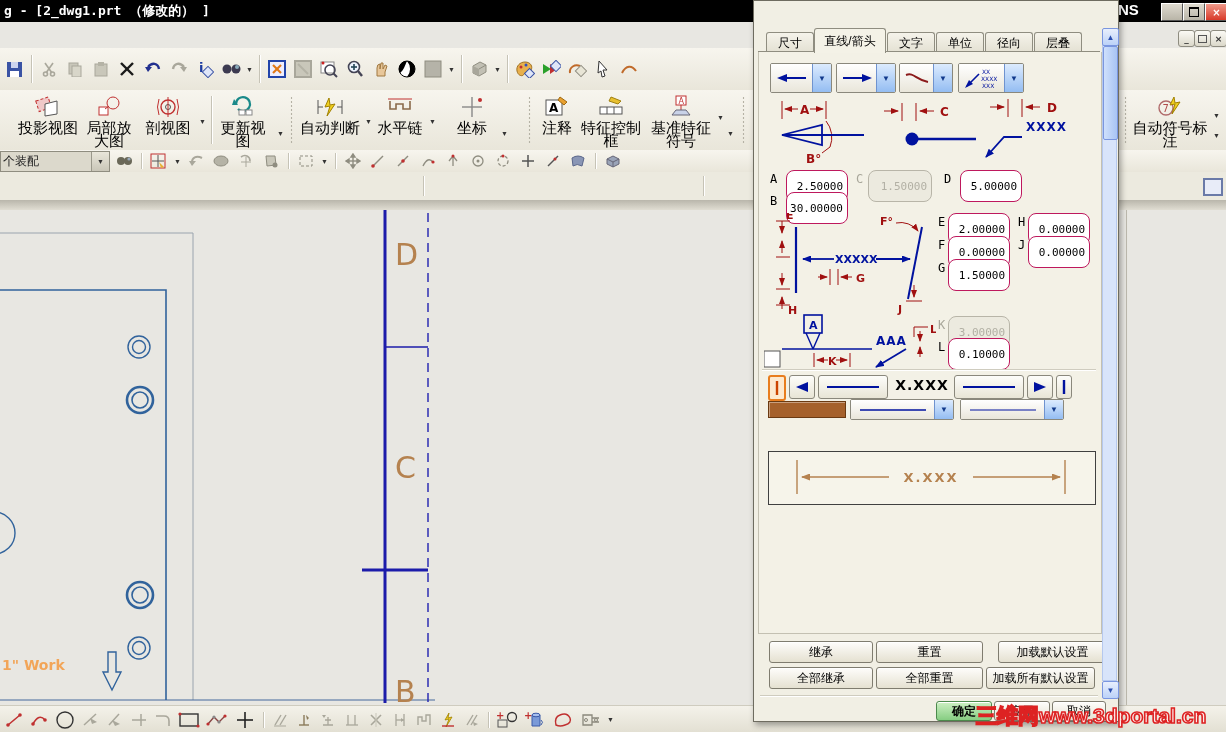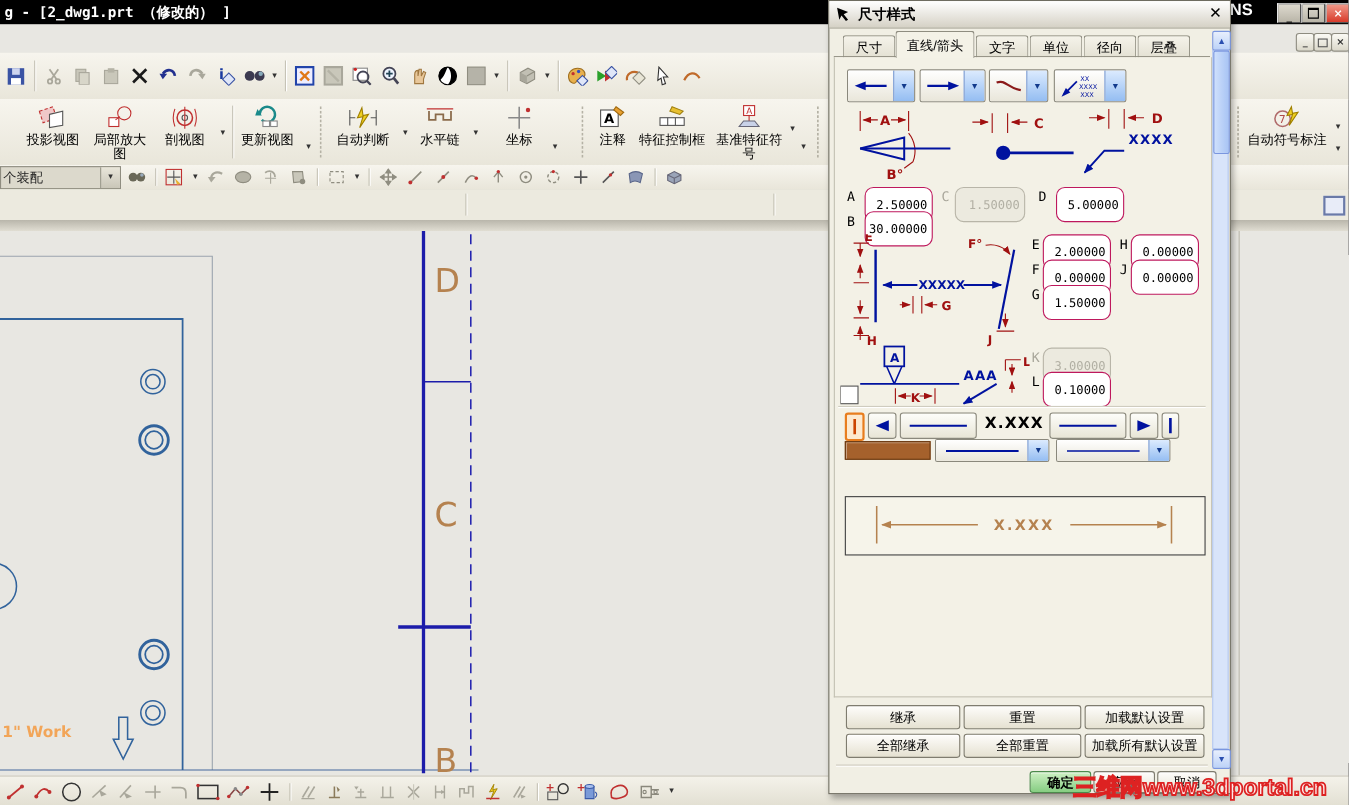--- a/index.html
+++ b/index.html
@@ -29,21 +29,21 @@
   #view-edge{left:0;top:200px;width:1226px;height:10px;background:linear-gradient(#b9b6ab,#e0ddd2);}
   .sep{width:1px;height:28px;background:#c6c3b6;margin:0 3px;box-shadow:1px 0 0 #fff;}
   .sep.s{height:16px;}
   .dotsep{width:3px;height:48px;margin:0 2px;
      background-image:radial-gradient(circle,#b5b2a5 40%,transparent 45%);background-size:3px 4px;}
   .ic{display:inline-flex;align-items:center;justify-content:center;width:24px;height:26px;border-radius:2px;}
   .ic3{width:22px;height:20px;display:inline-flex;align-items:center;justify-content:center;}
   .dd{font-size:7px;color:#333;width:9px;text-align:center;}
   .big-btn{position:absolute;top:3px;height:54px;display:flex;flex-direction:column;align-items:center;justify-content:flex-start;text-align:center;}
   .big-btn .bic{height:28px;display:flex;align-items:center;justify-content:center;}
-  .big-btn .blabel{font-size:12px;line-height:13px;color:#000;}
+  .big-btn .blabel{font-size:15px;line-height:13px;color:#000;}
   
   #scope-combo{width:108px;height:19px;background:#dcd9cc;border:1px solid #8f8d80;display:flex;align-items:center;overflow:hidden;}
   #scope-combo .val{flex:1;padding-left:2px;color:#222;white-space:nowrap;}
   .xp-dd{width:17px;height:100%;background:linear-gradient(#e9e6da,#c9c6b8);border-left:1px solid #9a988b;
          display:flex;align-items:center;justify-content:center;font-size:7px;color:#333;}
   
   #canvas{left:0;top:210px;width:1226px;height:495px;background:#e8e7e2;}
   #right-panel-line-v{left:1126px;top:210px;width:1px;height:495px;background:#bcb9ae;}
   
   #bottombar{left:0;top:705px;width:1226px;height:27px;background:linear-gradient(#f4f2ea,#e2dfd2);
@@ -749,27 +749,20 @@
         <svg width="22" height="18">
           <path d="M3,4 L12,4 L12,14 L3,14 z M12,7 L19,7 M12,11 L19,11" fill="none" stroke="#8a887c" stroke-width="1.3"></path>
           <circle cx="6" cy="9" r="1.5" fill="none" stroke="#8a887c"></circle>
           <circle cx="16" cy="9" r="1.5" fill="none" stroke="#8a887c"></circle>
         </svg>
       </span>
     <span class="dd">▼</span>
   </div>
 
   <div class="abs z10" id="dialog">
-    <div class="abs" id="dlg-titlebar">
-      <svg class="abs" style="left:5px;top:4px;" width="16" height="16">
-          <path d="M2,2 L12,6 L8,8 L12,13 L10,14 L6,9 L4,13 z" fill="#000"></path>
-        </svg>
-      <span id="dlg-title">尺寸样式</span>
-      <span id="dlg-close">✕</span>
-    </div>
 
     <div class="tab" style="left:12px;width:46px;">
         <span>尺寸</span>
       </div>
     <div class="tab active" style="left:60px;width:70px;">
         <span>直线/箭头</span>
       </div>
     <div class="tab" style="left:133px;width:46px;">
         <span>文字</span>
       </div>
@@ -1006,21 +999,21 @@
         <text x="162" y="30" font-size="13" font-weight="bold" fill="#b5824f" text-anchor="middle" letter-spacing="2">X.XXX</text>
       </svg>
     </div>
 
     <div class="xp-btn" style="left:15px;top:640px;width:102px;height:20px;">
         <span>继承</span>
       </div>
     <div class="xp-btn" style="left:122px;top:640px;width:105px;height:20px;">
         <span>重置</span>
       </div>
-    <div class="xp-btn" style="left:232px;top:640px;width:107px;height:20px;">
+    <div class="xp-btn" style="left:244px;top:640px;width:107px;height:20px;">
         <span>加载默认设置</span>
       </div>
     <div class="xp-btn" style="left:15px;top:666px;width:102px;height:20px;">
         <span>全部继承</span>
       </div>
     <div class="xp-btn" style="left:122px;top:666px;width:105px;height:20px;">
         <span>全部重置</span>
       </div>
     <div class="xp-btn" style="left:232px;top:666px;width:107px;height:20px;">
         <span>加载所有默认设置</span>

